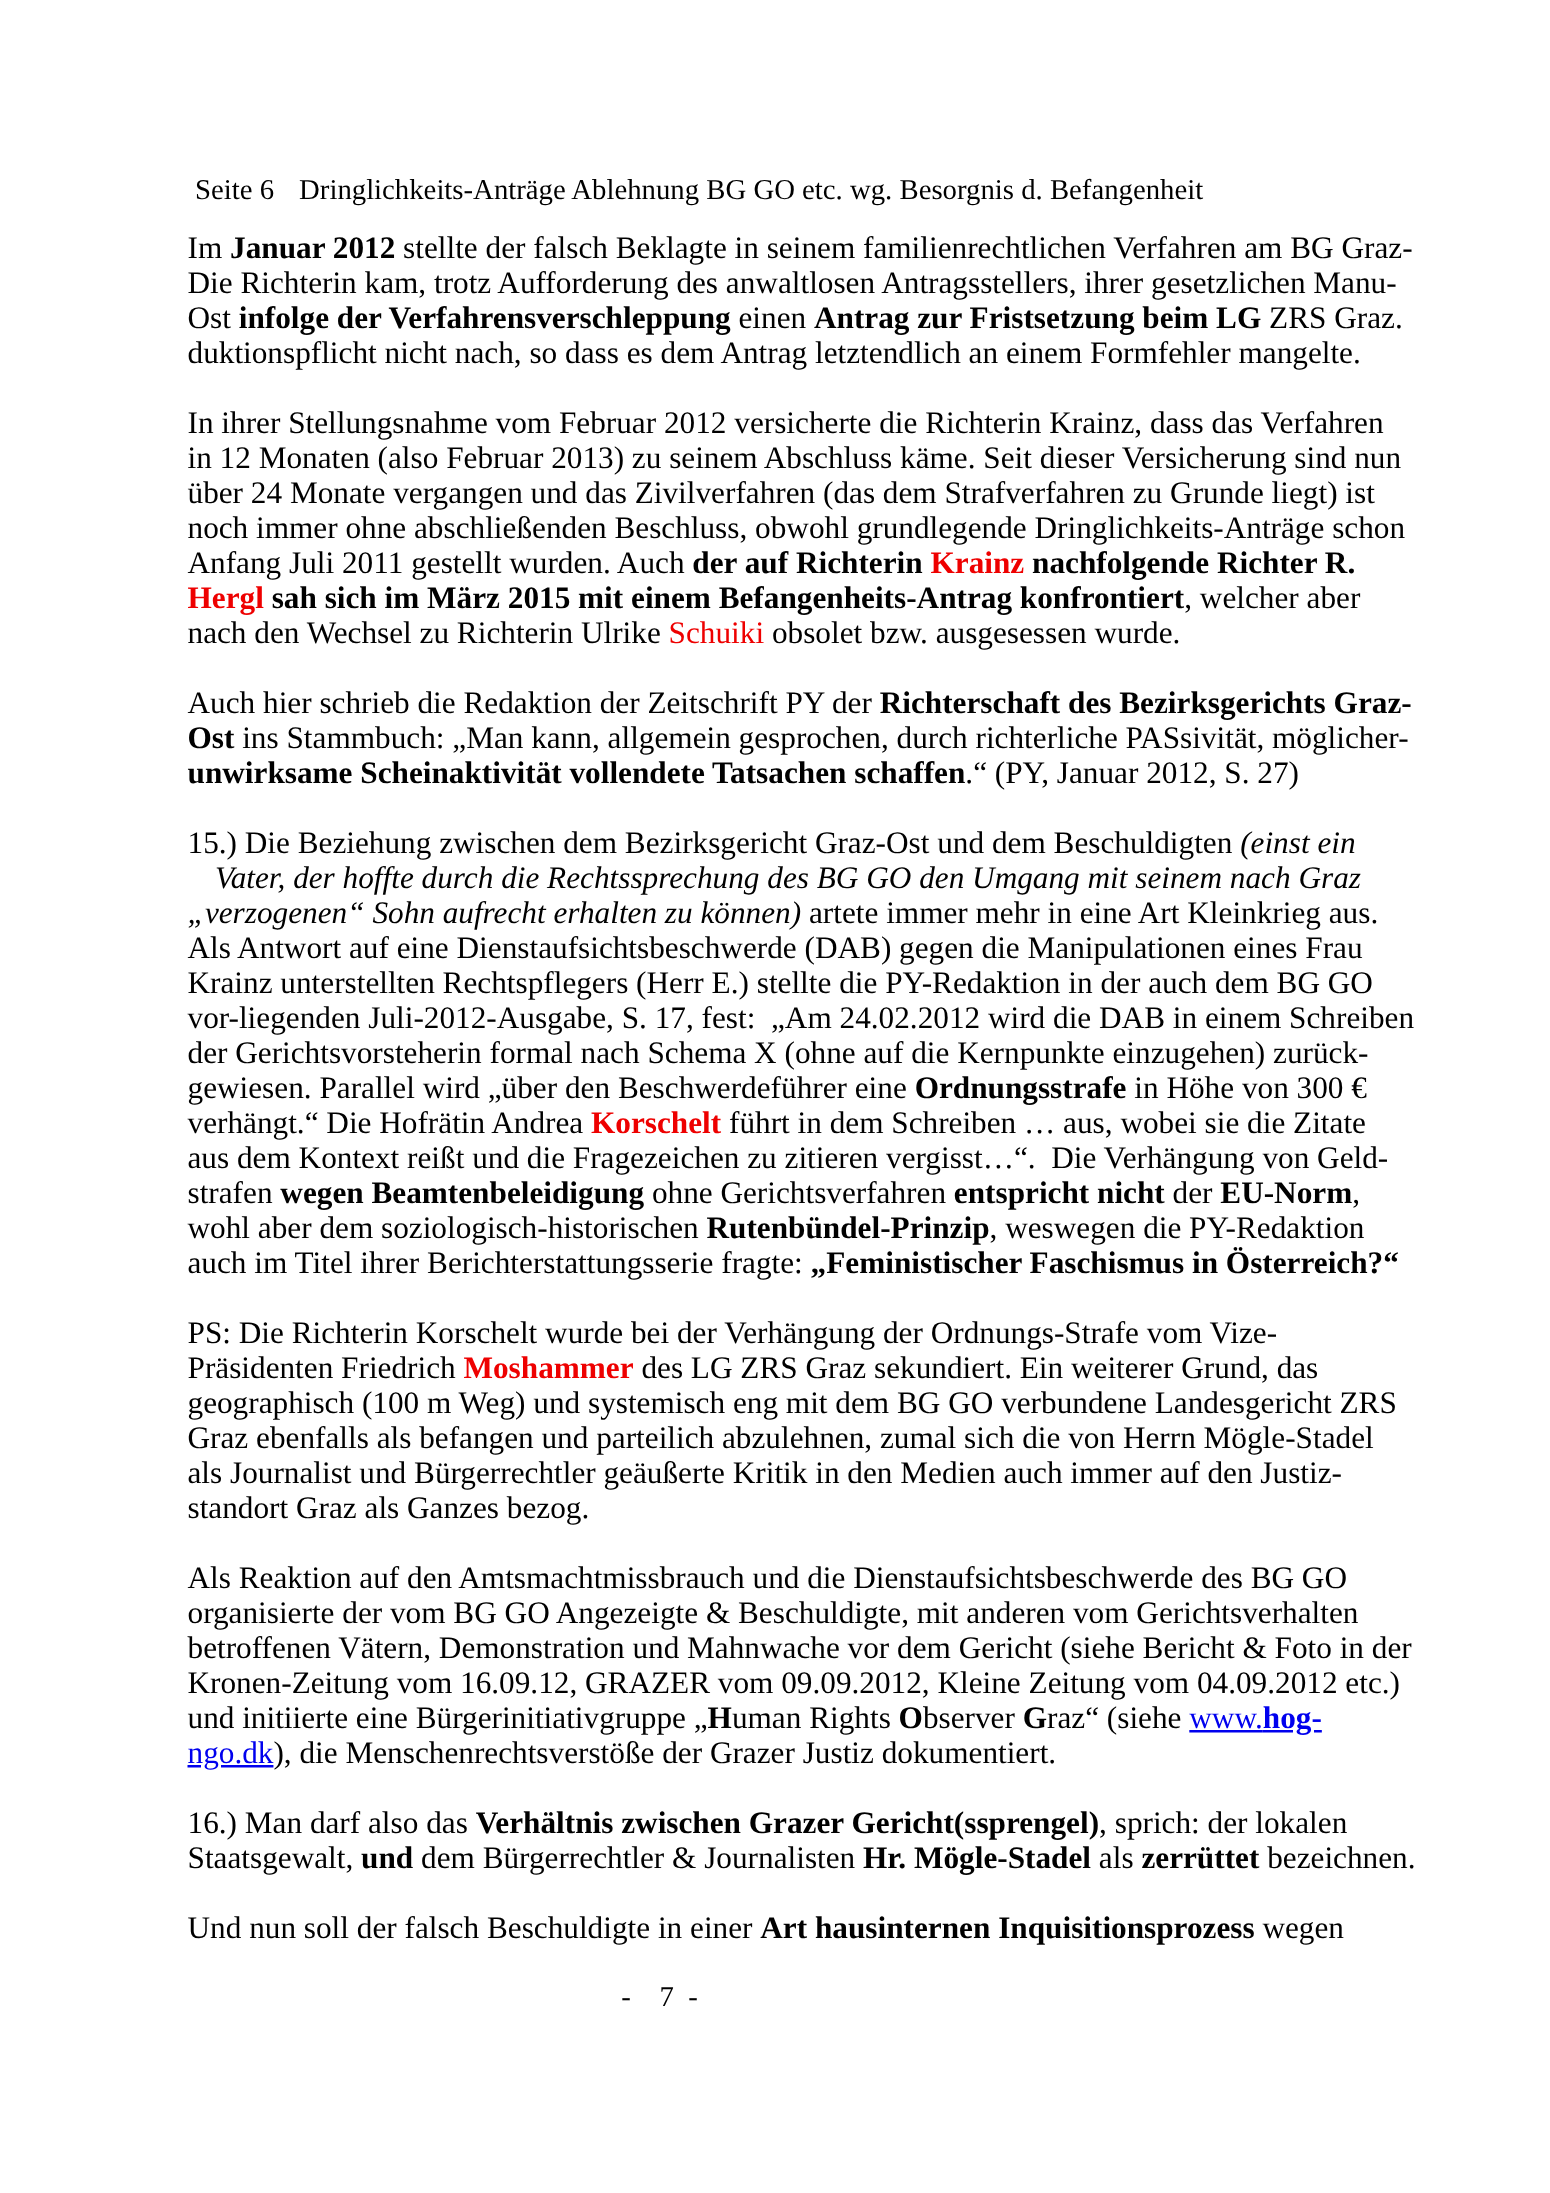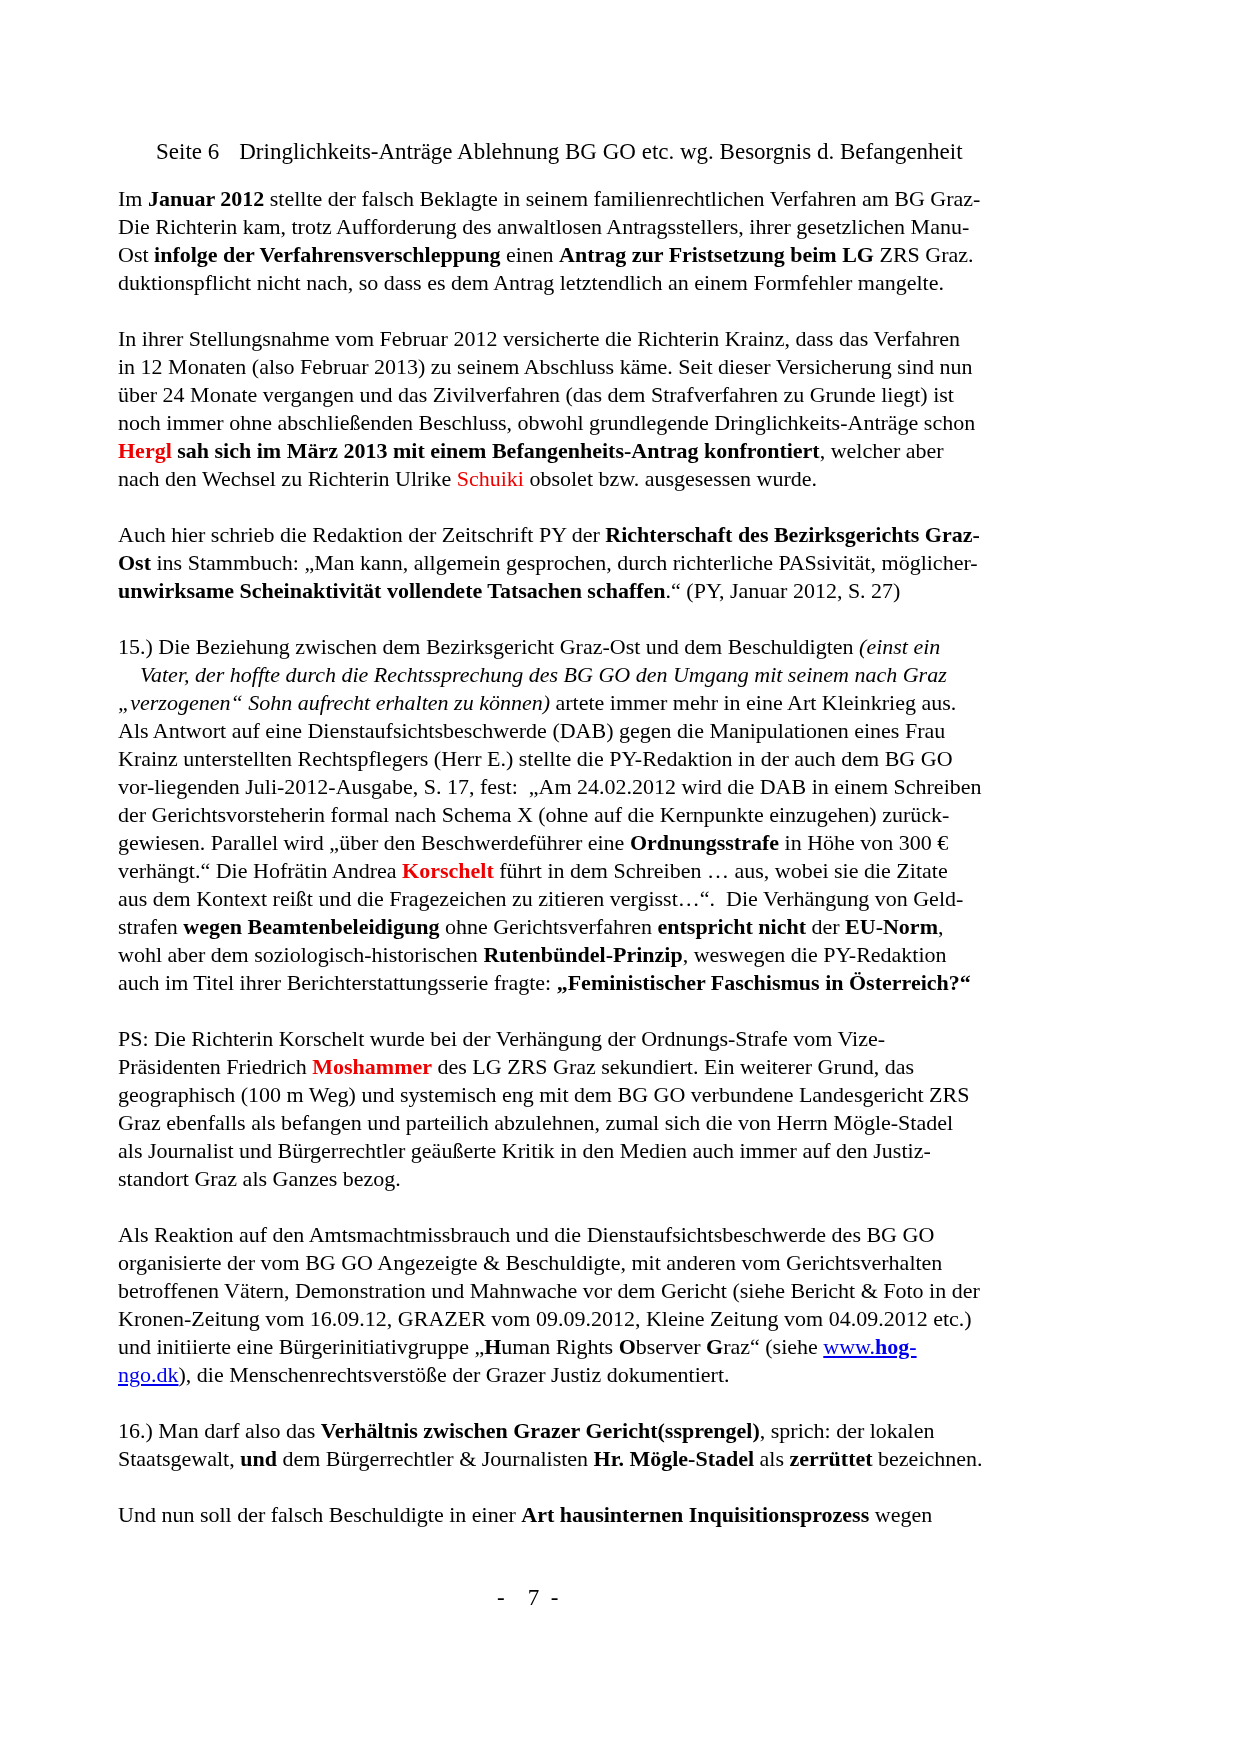--- a/index.html
+++ b/index.html
@@ -8,22 +8,22 @@
     font-family:"Liberation Serif","DejaVu Serif",serif;
     color:#000;
   }
   .page{position:relative;width:1240px;height:1754px;overflow:hidden;background:#fff;margin-top:22px;}
   .header{
     position:absolute;left:133px;top:88px;
     font-size:23px;line-height:28px;white-space:pre;
   }
   .htitle{margin-left:20px;}
   .doc{
-    position:absolute;left:118px;top:163px;width:1010px;
-    font-size:22px;line-height:28px;
+    position:absolute;left:150px;top:163px;width:1010px;
+    font-size:25px;line-height:28px;
   }
   .para{margin:0 0 28px 0;}
   .line{white-space:pre;}
   .line.ind{padding-left:22px;}
   .b{font-weight:bold;}
   .i{font-style:italic;}
   .red{color:var(--accent_red,#ee0000);}
   .link{color:var(--link_blue,#0000ee);text-decoration:underline;cursor:pointer;}
   .footer{
     position:absolute;left:497px;top:1562px;
@@ -43,21 +43,22 @@
         <div class="line"><span>Im </span><span class="b">Januar 2012</span><span> stellte der falsch Beklagte in seinem familienrechtlichen Verfahren am BG Graz-</span></div>
         <div class="line"><span>Die Richterin kam, trotz Aufforderung des anwaltlosen Antragsstellers, ihrer gesetzlichen Manu-</span></div>
         <div class="line"><span>Ost </span><span class="b">infolge der Verfahrensverschleppung</span><span> einen </span><span class="b">Antrag zur Fristsetzung beim LG</span><span> ZRS Graz.</span></div>
         <div class="line"><span>duktionspflicht nicht nach, so dass es dem Antrag letztendlich an einem Formfehler mangelte.</span></div>
       </div>
       <div class="para">
         <div class="line"><span>In ihrer Stellungsnahme vom Februar 2012 versicherte die Richterin Krainz, dass das Verfahren</span></div>
         <div class="line"><span>in 12 Monaten (also Februar 2013) zu seinem Abschluss käme. Seit dieser Versicherung sind nun</span></div>
         <div class="line"><span>über 24 Monate vergangen und das Zivilverfahren (das dem Strafverfahren zu Grunde liegt) ist</span></div>
         <div class="line"><span>noch immer ohne abschließenden Beschluss, obwohl grundlegende Dringlichkeits-Anträge schon</span></div>
-        <div class="line"><span class="b red">Hergl</span><span class="b"> sah sich im März 2013 mit einem Befangenheits-Antrag konfrontiert</span><span>, welcher aber</span></div>
+        <div class="line"><span>Anfang Juli 2011 gestellt wurden. Auch </span><span class="b">der auf Richterin </span><span class="b red">Krainz</span><span class="b"> nachfolgende Richter R.</span></div>
+        <div class="line"><span class="b red">Hergl</span><span class="b"> sah sich im März 2015 mit einem Befangenheits-Antrag konfrontiert</span><span>, welcher aber</span></div>
         <div class="line"><span>nach den Wechsel zu Richterin Ulrike </span><span class="red">Schuiki</span><span> obsolet bzw. ausgesessen wurde.</span></div>
       </div>
       <div class="para">
         <div class="line"><span>Auch hier schrieb die Redaktion der Zeitschrift PY der </span><span class="b">Richterschaft des Bezirksgerichts Graz-</span></div>
         <div class="line"><span class="b">Ost</span><span> ins Stammbuch: „Man kann, allgemein gesprochen, durch richterliche PASsivität, möglicher-</span></div>
         <div class="line"><span class="b">unwirksame Scheinaktivität vollendete Tatsachen schaffen</span><span>.“ (PY, Januar 2012, S. 27)</span></div>
       </div>
       <div class="para">
         <div class="line"><span>15.) Die Beziehung zwischen dem Bezirksgericht Graz-Ost und dem Beschuldigten </span><span class="i">(einst ein</span></div>
         <div class="line ind"><span class="i">Vater, der hoffte durch die Rechtssprechung des BG GO den Umgang mit seinem nach Graz</span></div>

